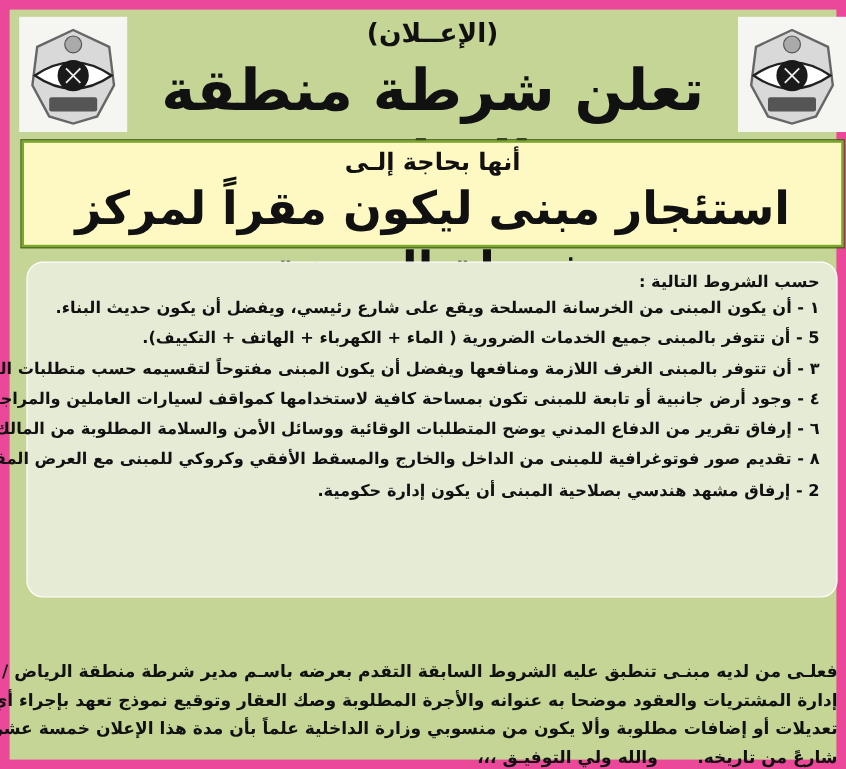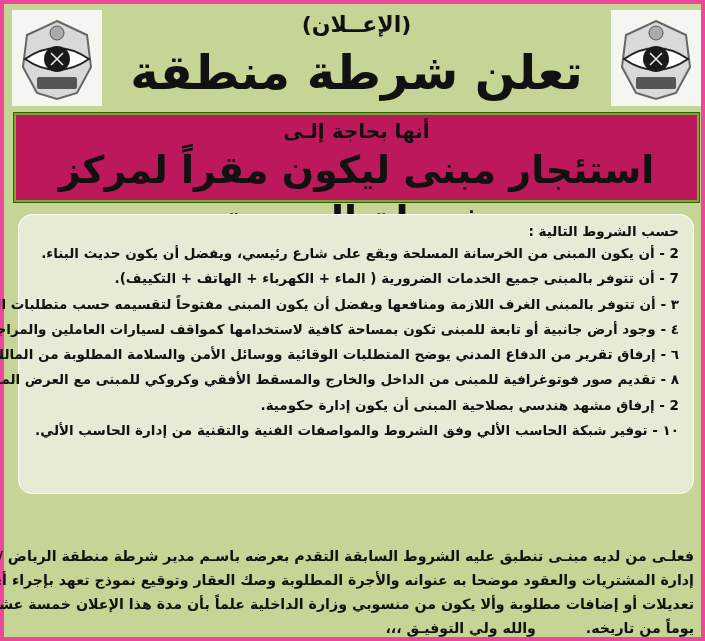--- a/index.html
+++ b/index.html
@@ -5,21 +5,21 @@
   html, body { margin: 0; padding: 0; }
   body {
     width: 705px; height: 641px; overflow: hidden;
     background: #c5d596;
     font-family: "DejaVu Sans", sans-serif;
     color: #111;
   }
   .frame {
     position: absolute; left: 0; top: 0; width: 705px; height: 641px;
     box-sizing: border-box;
-    border: 4px solid #ec4899;
+    border: 8px solid #ec4899;
     background: #c5d596;
   }
   .header {
     position: absolute; left: 4px; top: 4px; width: 697px; height: 102px;
   }
   .logo {
     position: absolute; top: 2px; width: 90px; height: 96px;
     background: #f5f5f2;
     display: flex; align-items: center; justify-content: center;
   }
@@ -33,21 +33,21 @@
   .main-title {
     position: absolute; left: 100px; right: 100px; top: 34px;
     text-align: center; font-size: 48px; font-weight: bold; direction: rtl;
     letter-spacing: 0px; line-height: 60px;
   }
   .subbox {
     position: absolute; left: 10px; top: 109px; width: 685px; height: 89px;
     box-sizing: border-box;
     border: 2px solid #7aa82a;
     outline: 1px solid #3c5a10;
-    background: #be185d;
+    background: #fef9c3;
   }
   .need {
     position: absolute; left: 0; right: 0; top: 4px;
     text-align: center; font-size: 20px; font-weight: bold; direction: rtl;
   }
   .need2 {
     position: absolute; left: 0; right: 0; top: 30px;
     text-align: center; font-size: 38px; font-weight: bold; direction: rtl;
     line-height: 50px;
   }
@@ -66,21 +66,21 @@
   .conds .item {
     font-size: 13.5px; font-weight: bold; line-height: 25.3px; text-align: right;
     white-space: nowrap;
   }
   .footer {
     position: absolute; left: 14px; top: 540px; width: 676px;
     direction: rtl; font-size: 14.2px; font-weight: bold; line-height: 24px;
     text-align: justify;
   }
   .footer .line { white-space: nowrap; text-align: right; }
-  .footer .closing { margin-right: 45px; text-align: right; }
+  .footer .closing { margin-right: 28px; text-align: right; }
 </style>
 </head>
 <body>
 
 <div class="frame">
 
   <div class="header">
     <div class="logo left">
       <svg viewBox="0 0 80 86">
         <path d="M40 6 L70 20 L74 52 L60 78 L40 84 L20 78 L6 52 L10 20 Z" fill="#d9d9d9" stroke="#666" stroke-width="2"></path>
@@ -105,33 +105,32 @@
     </div>
   </div>
 
   <div class="subbox">
     <div class="need">أنها بحاجة إلـى</div>
     <div class="need2">استئجار مبنى ليكون مقراً لمركز شرطة الروضة</div>
   </div>
 
   <div class="conds">
     <div class="intro">حسب الشروط التالية :</div>
-    <div class="item">2 - أن يكون المبنى من الخرسانة المسلحة ويقع على شارع رئيسي، ويفضل أن يكون حديث البناء.</div>
-    <div class="item">7 - أن تتوفر بالمبنى جميع الخدمات الضرورية ( الماء + الكهرباء + الهاتف + التكييف).</div>
+    <div class="item">١ - أن يكون المبنى من الخرسانة المسلحة ويقع على شارع رئيسي، ويفضل أن يكون حديث البناء.</div>
+    <div class="item">5 - أن تتوفر بالمبنى جميع الخدمات الضرورية ( الماء + الكهرباء + الهاتف + التكييف).</div>
     <div class="item">٣ - أن تتوفر بالمبنى الغرف اللازمة ومنافعها ويفضل أن يكون المبنى مفتوحاً لتقسيمه حسب متطلبات العمل.</div>
     <div class="item">٤ - وجود أرض جانبية أو تابعة للمبنى تكون بمساحة كافية لاستخدامها كمواقف لسيارات العاملين والمراجعين إن وجد.</div>
     <div class="item">٦ - إرفاق تقرير من الدفاع المدني يوضح المتطلبات الوقائية ووسائل الأمن والسلامة المطلوبة من المالك.</div>
     <div class="item">٨ - تقديم صور فوتوغرافية للمبنى من الداخل والخارج والمسقط الأفقي وكروكي للمبنى مع العرض المقدم.</div>
     <div class="item">2 - إرفاق مشهد هندسي بصلاحية المبنى أن يكون إدارة حكومية.</div>
-    <div class="item">١٠ - توفير شبكة الحاسب الألي وفق الشروط والمواصفات الفنية والتقنية من إدارة الحاسب الألي.</div>
   </div>
 
   <div class="footer">
     <div class="line">فعلـى من لديه مبنـى تنطبق عليه الشروط السابقة التقدم بعرضه باسـم مدير شرطة منطقة الرياض /</div>
     <div class="line">إدارة المشتريات والعقود موضحا به عنوانه والأجرة المطلوبة وصك العقار وتوقيع نموذج تعهد بإجراء أي</div>
     <div class="line">تعديلات أو إضافات مطلوبة وألا يكون من منسوبي وزارة الداخلية علماً بأن مدة هذا الإعلان خمسة عشر</div>
     <div class="line">
-      <span>يوماً من تاريخه.</span>
+      <span>شارعً من تاريخه.</span>
       <span class="closing">والله ولي التوفيـق ،،،</span>
     </div>
   </div>
 
 </div>
 
 </body></html>

